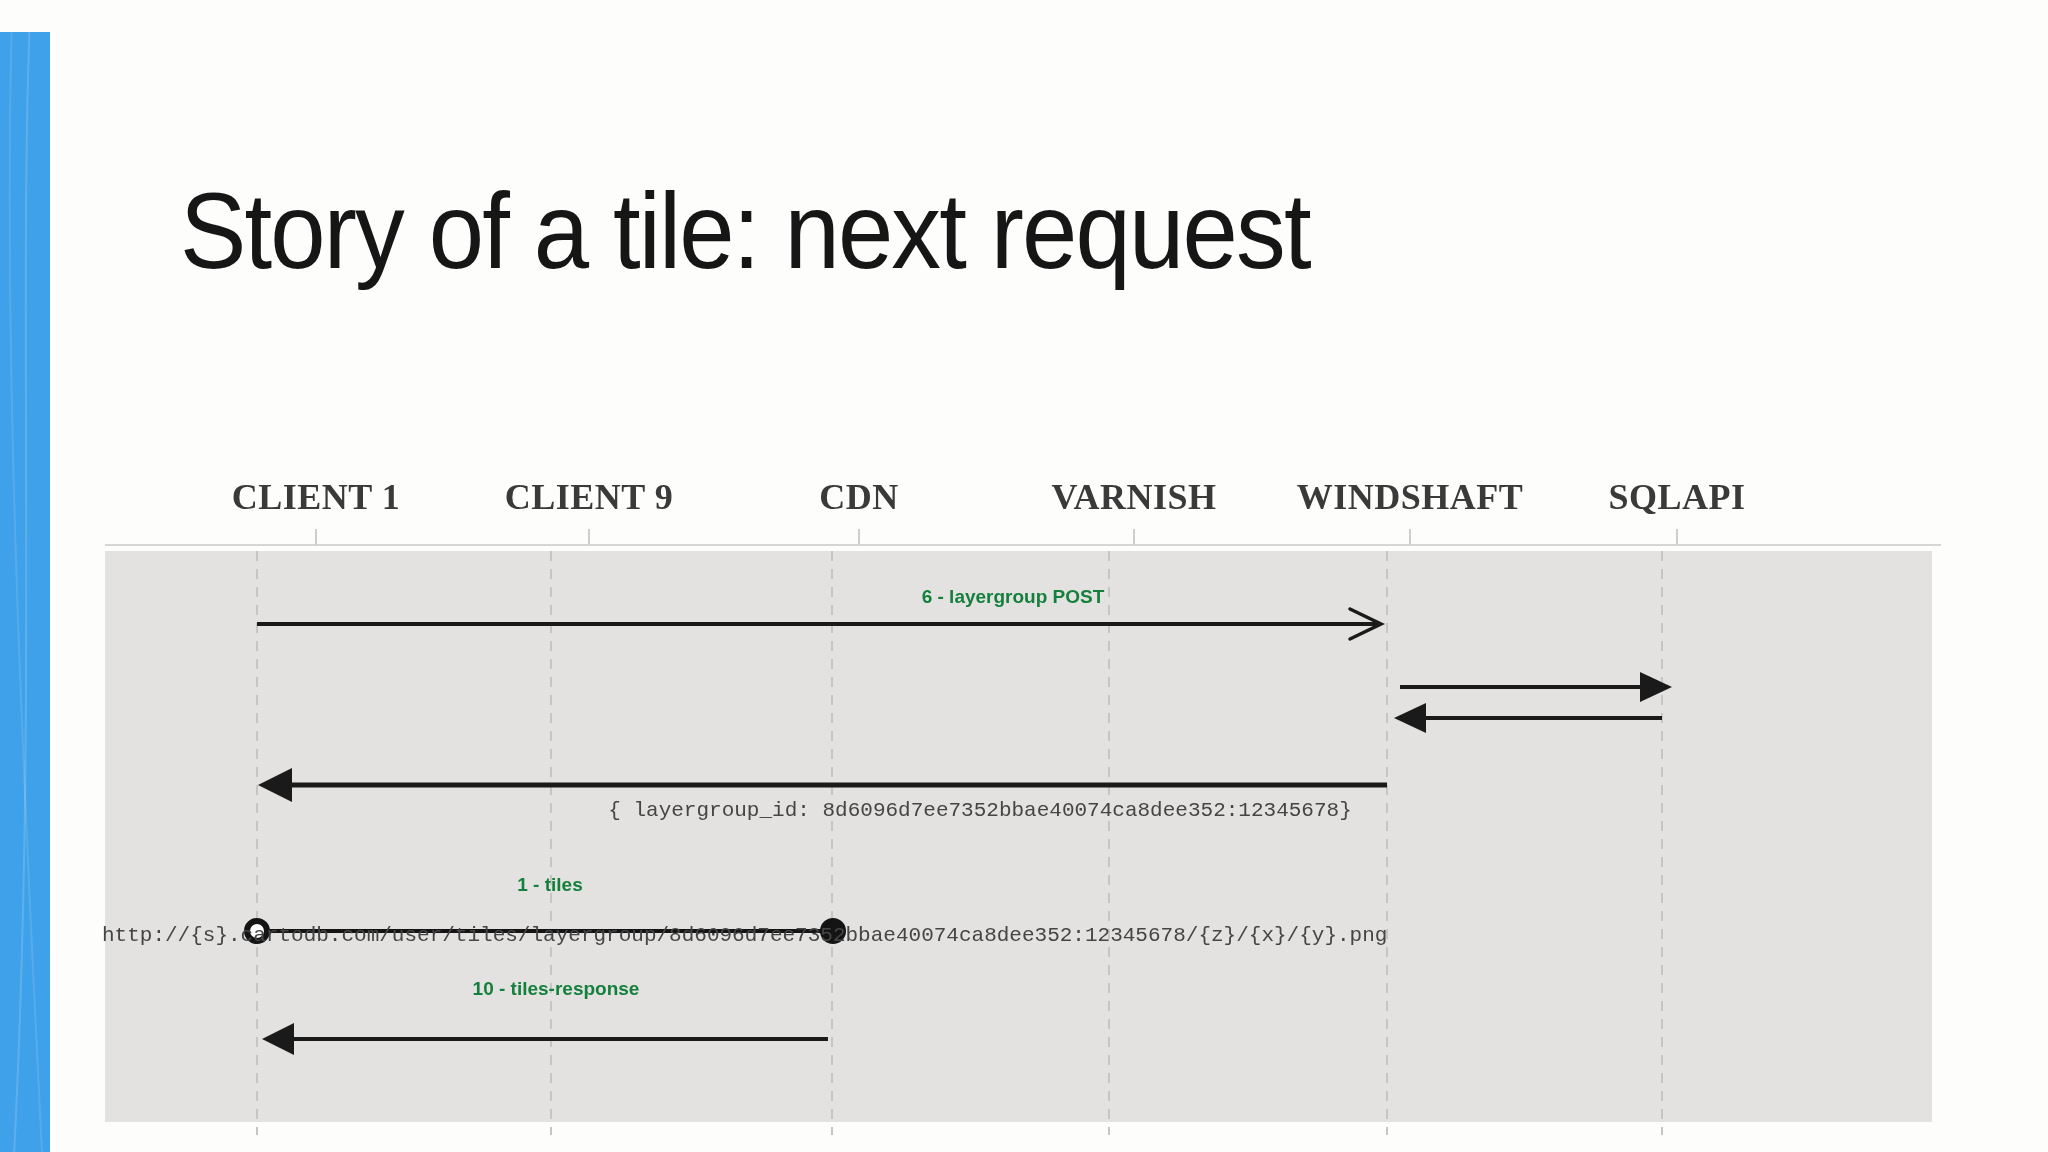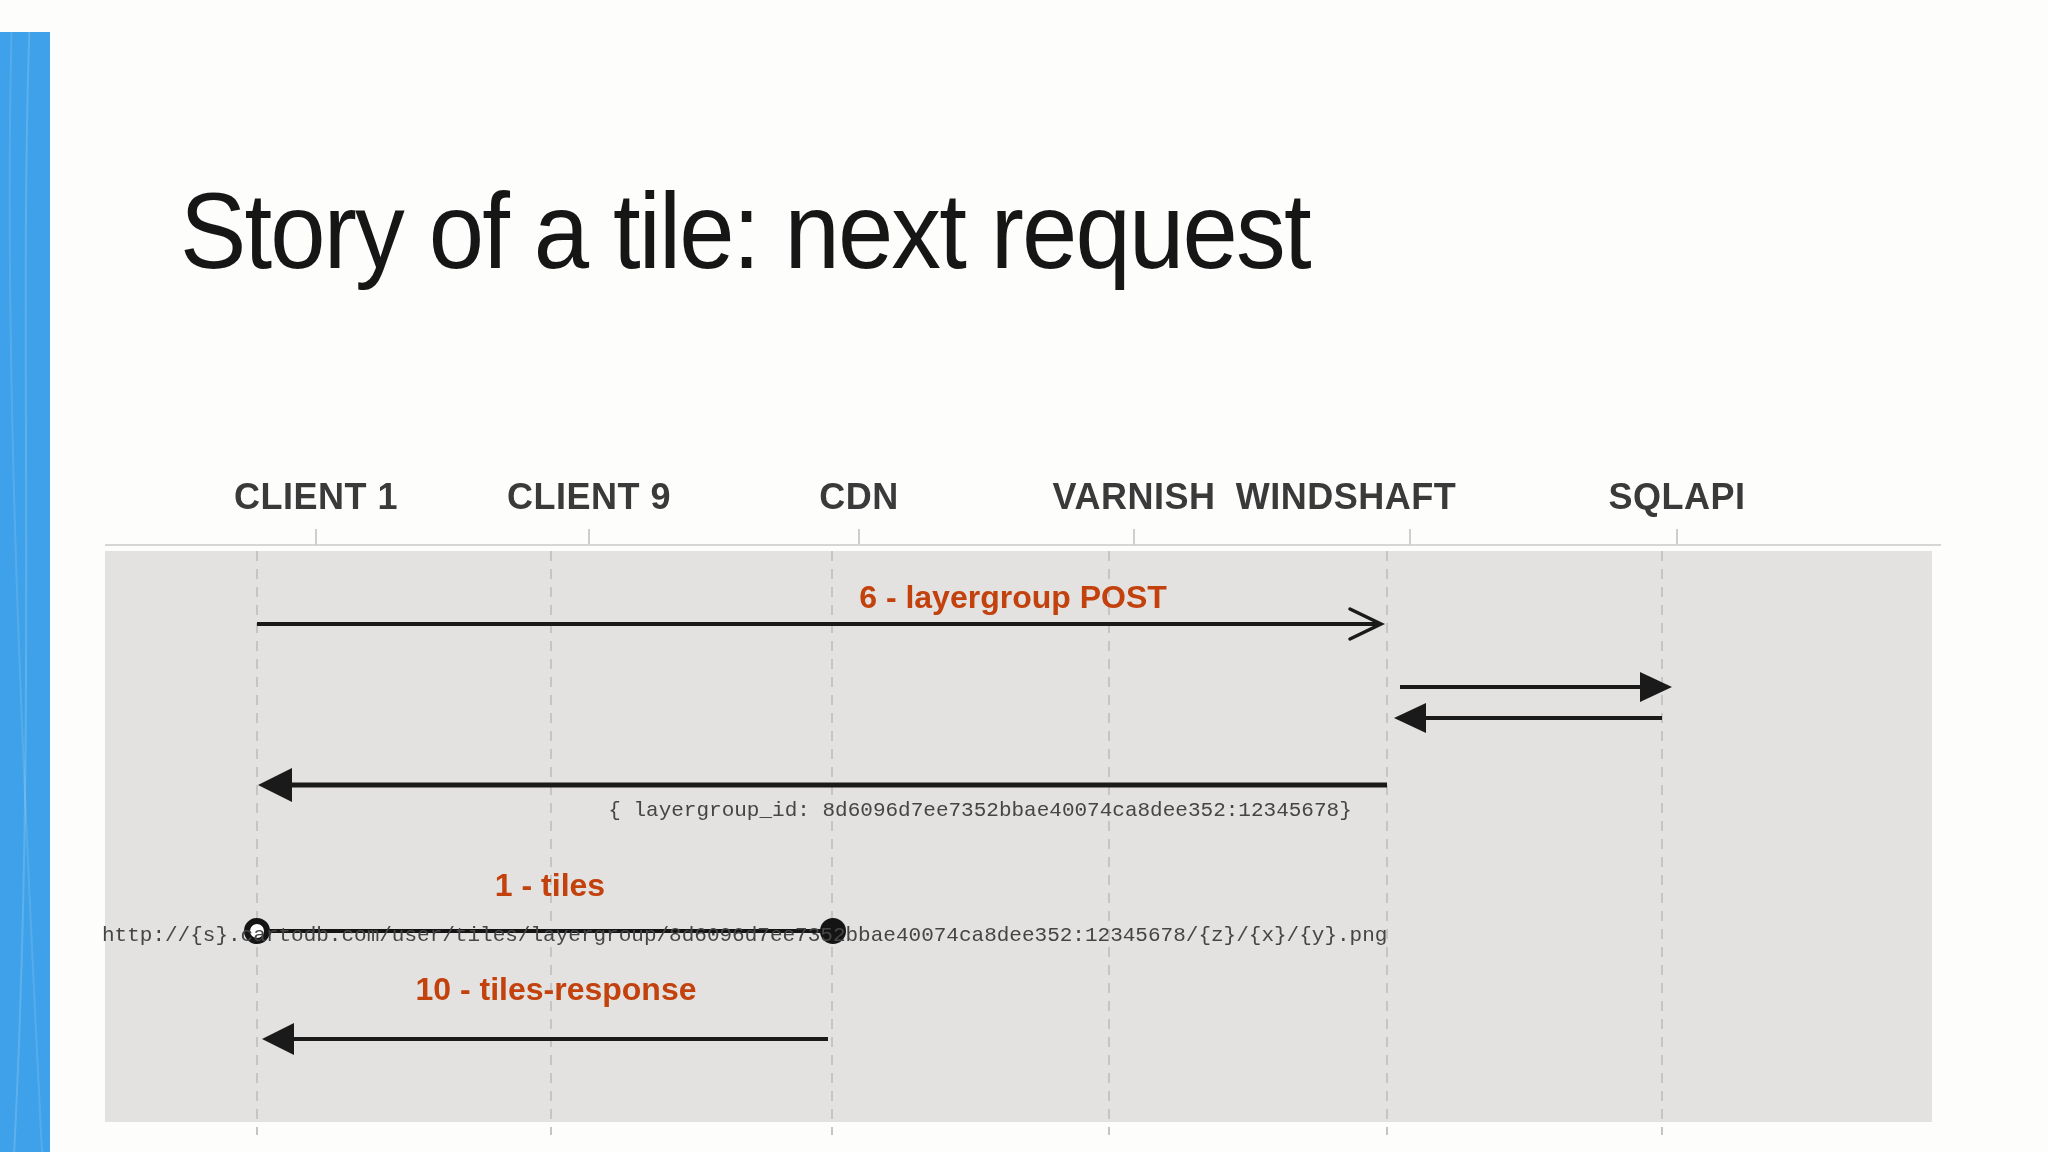--- a/index.html
+++ b/index.html
@@ -16,30 +16,30 @@
   .accent-stripe svg{position:absolute;left:0;top:0;}
   .slide-title{
     position:absolute;left:180px;top:146px;margin:0;
     font-size:107px;font-weight:400;line-height:1.0;letter-spacing:-2px;
     color:#161616;white-space:nowrap;
     transform:scaleX(0.93);transform-origin:left top;
   }
   .participant{
     position:absolute;top:445px;transform:translateX(-50%);
     font-size:36px;font-weight:700;line-height:40px;color:#3a3a3a;
-    white-space:nowrap;letter-spacing:0.5px;
+    white-space:nowrap;letter-spacing:0.5px;font-family:Liberation Serif, serif;
   }
   .diagram-box{
     position:absolute;left:105px;top:519px;width:1827px;height:571px;
     background:#e3e2e0;
   }
   .diagram-svg{position:absolute;left:0;top:0;pointer-events:none;}
   .msg{
     position:absolute;transform:translateX(-50%);
-    font-size:32px;font-weight:700;line-height:32px;color:#c2410c;
+    font-size:19px;font-weight:700;line-height:32px;color:#15803d;
     white-space:nowrap;
   }
   .mono{
     position:absolute;
     font-family:"Liberation Mono","DejaVu Sans Mono",monospace;
     font-size:21px;font-weight:400;line-height:26px;color:#454545;
     white-space:nowrap;
   }
   .mono.centered{transform:translateX(-50%);}
 </style>
@@ -54,21 +54,21 @@
       <path d="M 12 -20 C 2 350, 26 800, 44 1160" fill="none" stroke="rgba(255,255,255,0.12)" stroke-width="2"></path>
     </svg>
   </div>
 
   <h1 class="slide-title">Story of a tile: next request</h1>
 
   <div class="participant" style="left:316px">CLIENT 1</div>
   <div class="participant" style="left:589px">CLIENT 9</div>
   <div class="participant" style="left:859px">CDN</div>
   <div class="participant" style="left:1134px">VARNISH</div>
-  <div class="participant" style="left:1346px">WINDSHAFT</div>
+  <div class="participant" style="left:1410px">WINDSHAFT</div>
   <div class="participant" style="left:1677px">SQLAPI</div>
 
   <div class="diagram-box"></div>
 
   <svg class="diagram-svg" width="2048" height="1152" viewBox="0 0 2048 1152">
 
     <line x1="105" y1="513" x2="1941" y2="513" stroke="#d7d6d4" stroke-width="2"></line>
 
     <g stroke="#cfcecb" stroke-width="2">
       <line x1="316" y1="497" x2="316" y2="513"></line>

